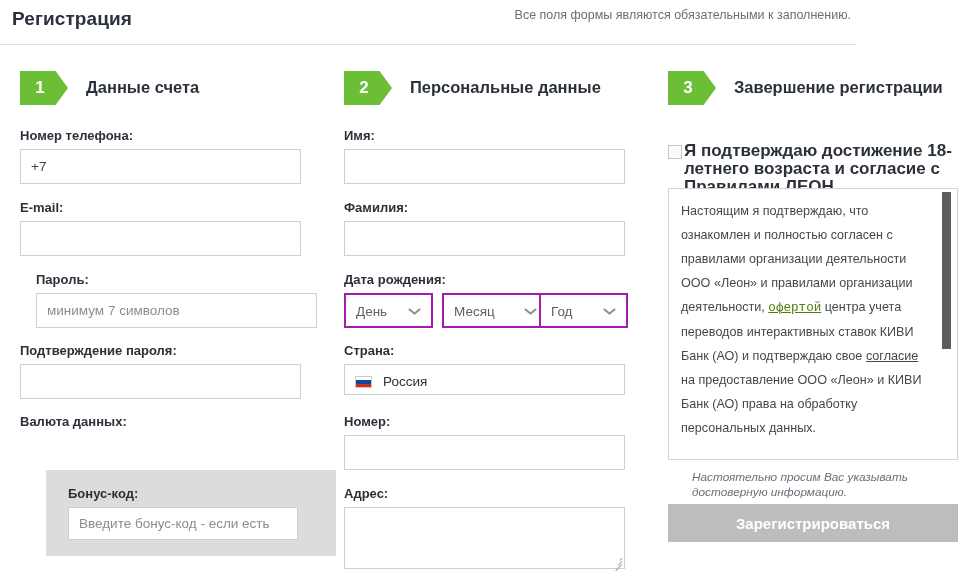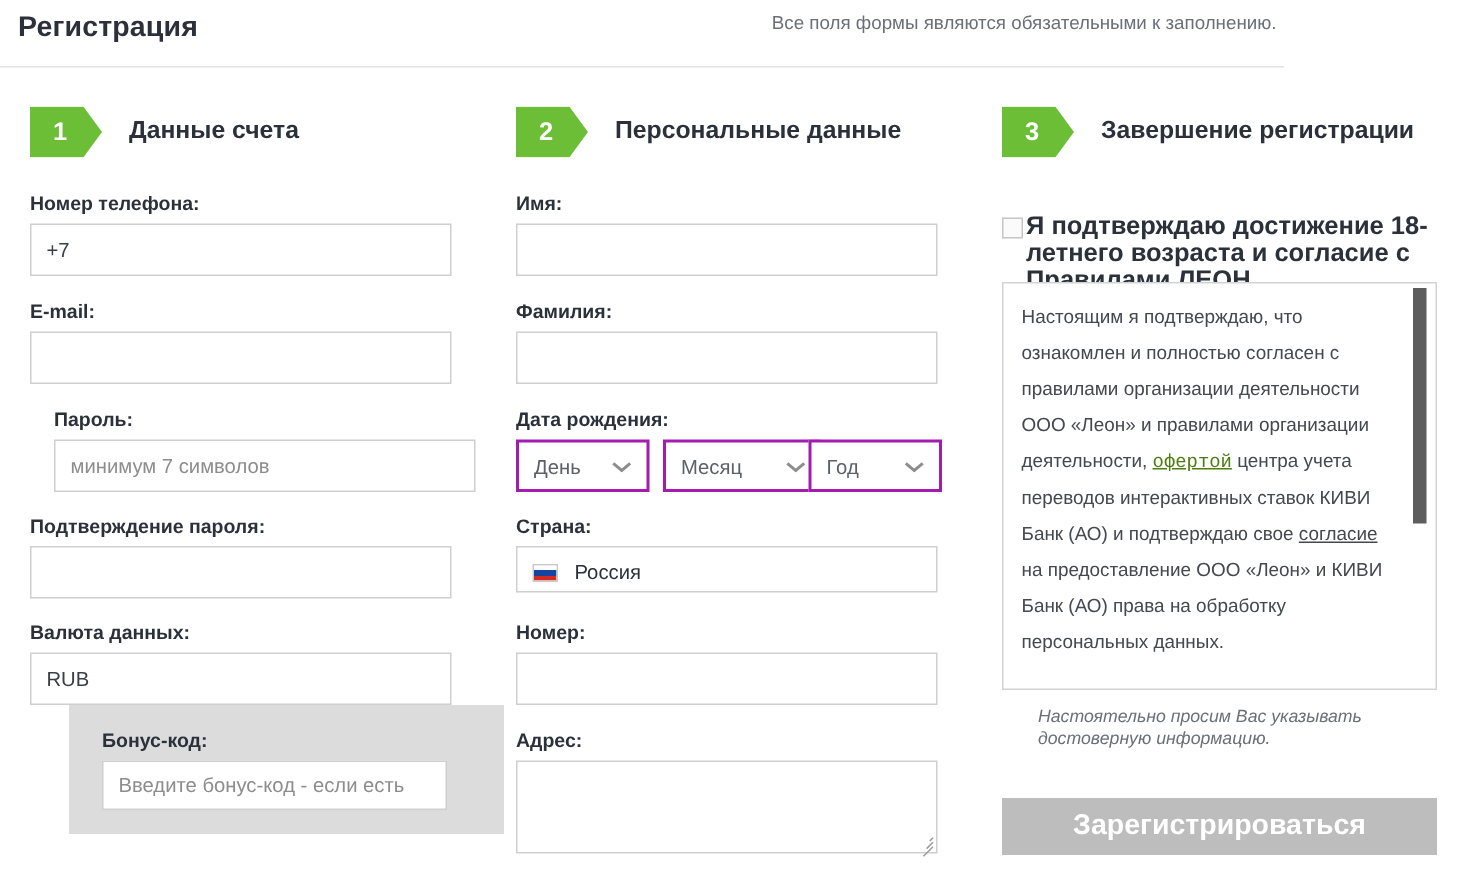--- a/index.html
+++ b/index.html
@@ -292,28 +292,28 @@
     width: 290px;
     font-size: 11.8px;
     font-style: italic;
     color: #6a6f78;
     line-height: 15px;
     margin-left: 24px;
   }
 
   .submit-btn {
     position: absolute;
-    left: 8px; top: 472px;
+    left: 8px; top: 444px;
     width: 290px;
     height: 38px;
     background: #bdbdbd;
     border: none;
     color: #ffffff;
     font-family: "Liberation Sans", sans-serif;
-    font-size: 19px;
+    font-size: 15px;
     font-weight: bold;
     cursor: default;
   }
 </style>
 </head>
 <body>
 
 <div class="page">
 
   <div class="header">
@@ -342,21 +342,20 @@
       <input class="f-input" type="text" placeholder="минимум 7 символов" style="">
     </div>
 
     <div class="field" style="left:8px; top:283px;">
       <label class="f-label">Подтверждение пароля:</label>
       <input class="f-input" type="text" value="" style="">
     </div>
 
     <div class="field" style="left:8px; top:354px;">
       <label class="f-label">Валюта данных:</label>
-      <input class="f-input filled" type="text" value="RUB" style="">
     </div>
 
     <div class="bonus-panel" style="top:410px;margin-left:26px;">
       <label class="bonus-label">Бонус-код:</label>
       <input class="bonus-input" type="text" placeholder="Введите бонус-код - если есть" style="">
     </div>
   </div>
 
   <div class="col col-2">
     <div class="step-head">

